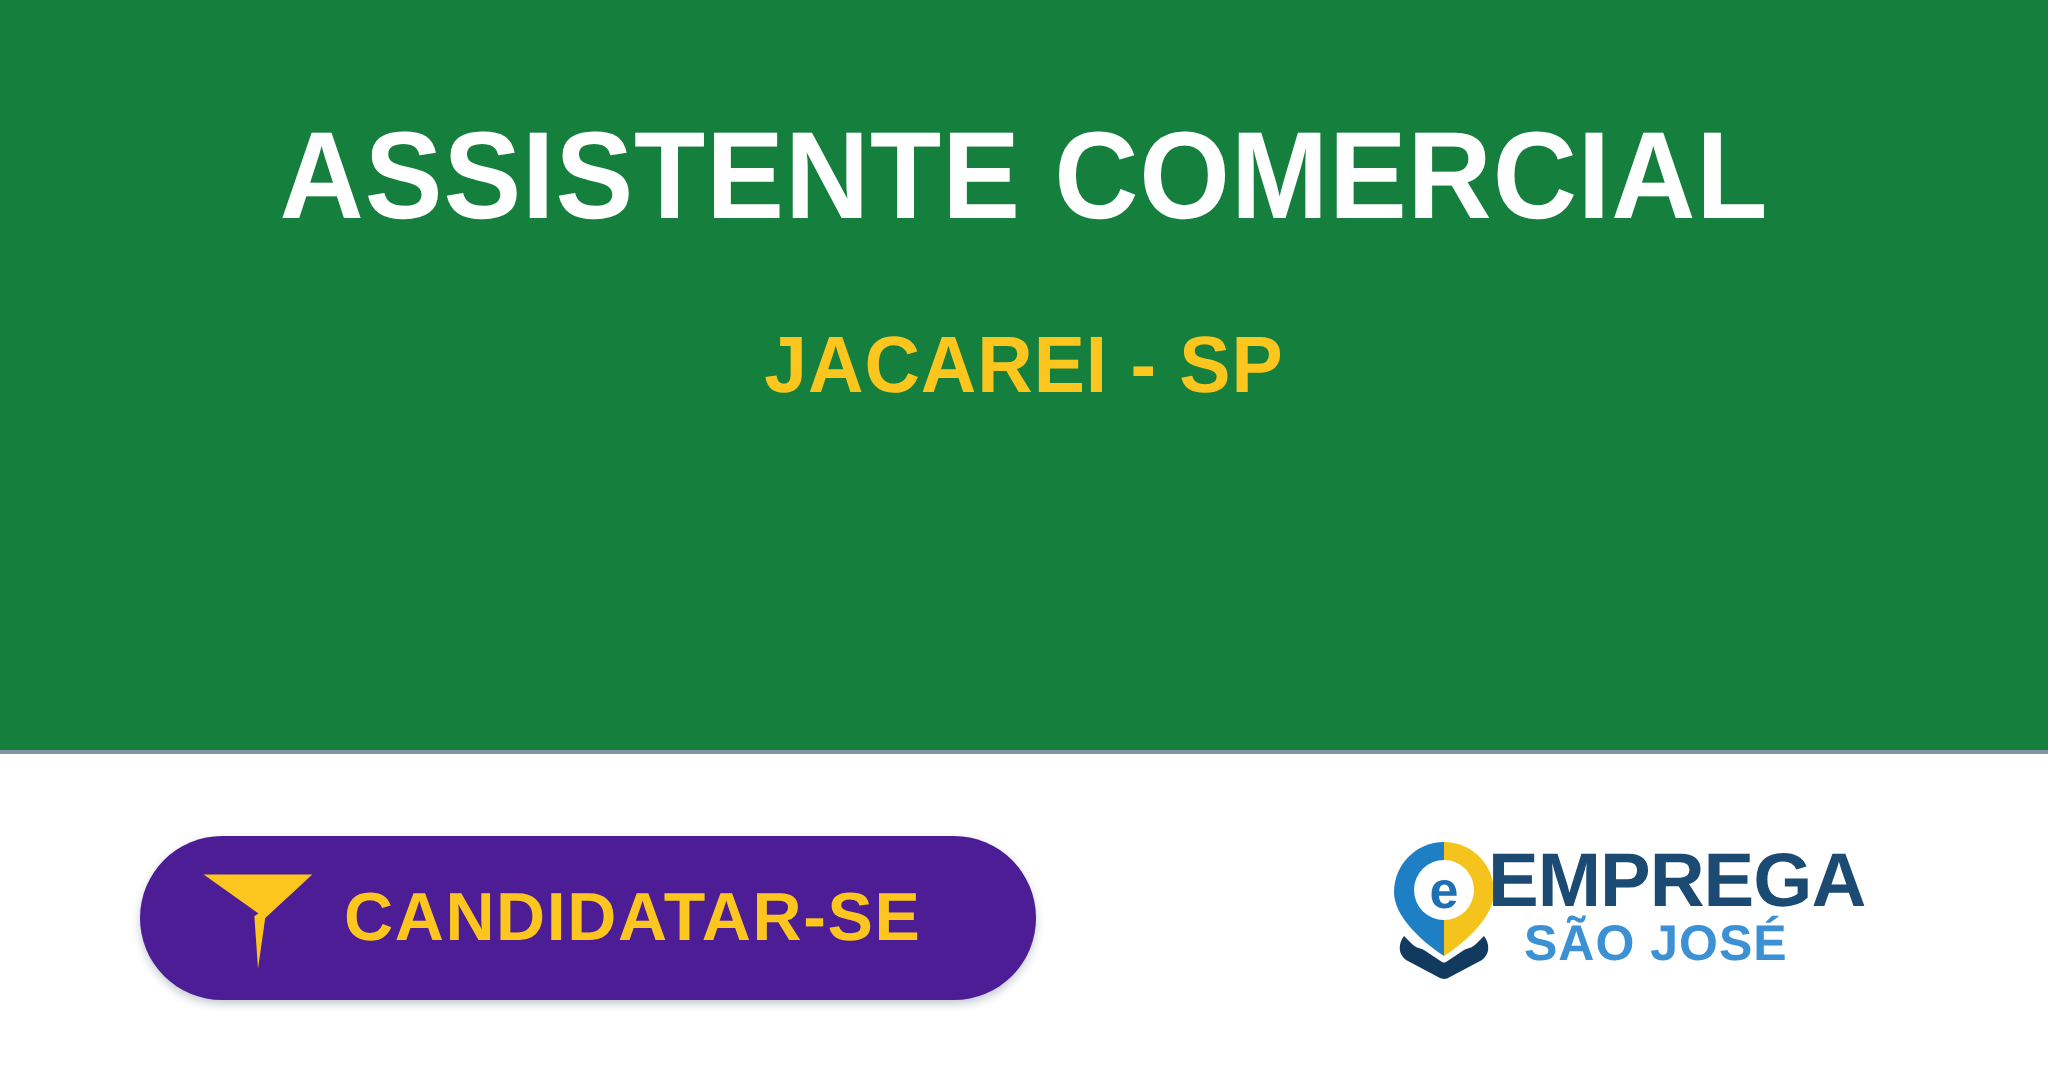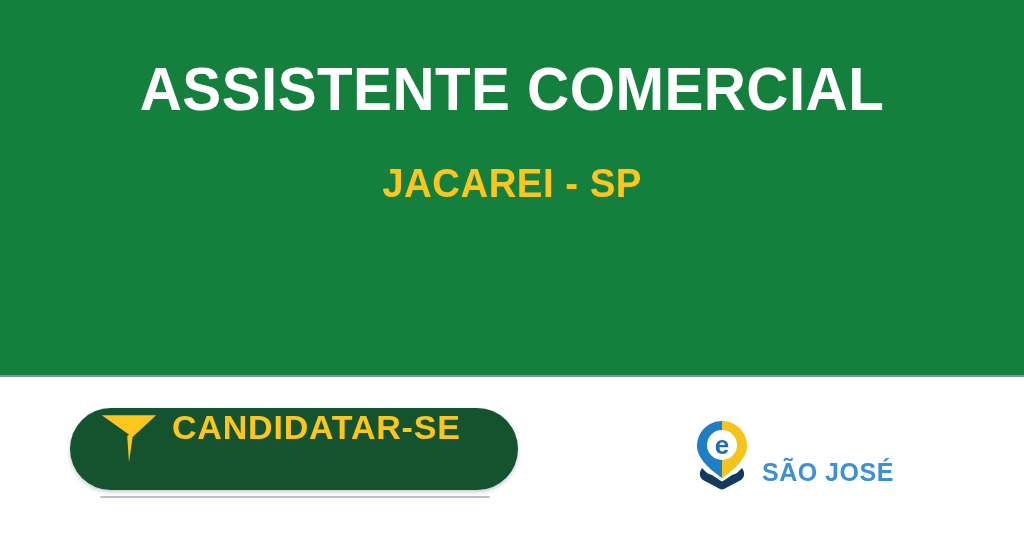--- a/index.html
+++ b/index.html
@@ -83,27 +83,28 @@
     left: 0;
     top: 377px;
     width: 1024px;
     height: 161px;
     background: #ffffff;
   }
 
   .apply-button {
     position: absolute;
     left: 70px;
-    top: 408px;
+    top: 418px;
     width: 448px;
     height: 82px;
-    background: #14532d;
+    background: #4c1d95;
     border: none;
     border-radius: 41px;
     display: flex;
+    align-items: center;
     justify-content: flex-start;
     padding: 0 0 0 30px;
     box-sizing: border-box;
     cursor: pointer;
     box-shadow: 0 2px 4px rgba(20, 45, 75, 0.25);
   }
   .apply-icon {
     width: 58px;
     height: 58px;
     flex: 0 0 auto;
@@ -210,18 +211,19 @@
       <path d="M26 1 C39.8 1 51 12.2 51 26 C51 38 38 50 26 58 L26 1 Z" fill="#f5c41c"></path>
 
       <circle cx="26" cy="25" r="15" fill="#ffffff"></circle>
 
       <text x="26" y="34" text-anchor="middle" font-family="Liberation Sans, sans-serif" font-size="26" font-weight="bold" fill="#1f6fb4">e</text>
 
       <path d="M6 48 C3 52 3 57 7 60 L24 69 C25 69.6 27 69.6 28 69 L45 60 C49 57 49 52 46 48 L42 52 C40 54 38 54 36 55 L27 61 C26.4 61.4 25.6 61.4 25 61 L16 55 C14 54 12 54 10 52 Z" fill="#123a5e"></path>
     </svg>
 
     <div class="brand-wordmark">
+      <div class="brand-name">EMPREGA</div>
       <div class="brand-city">SÃO JOSÉ</div>
     </div>
 
   </div>
 
 </div>
 
 </body></html>

